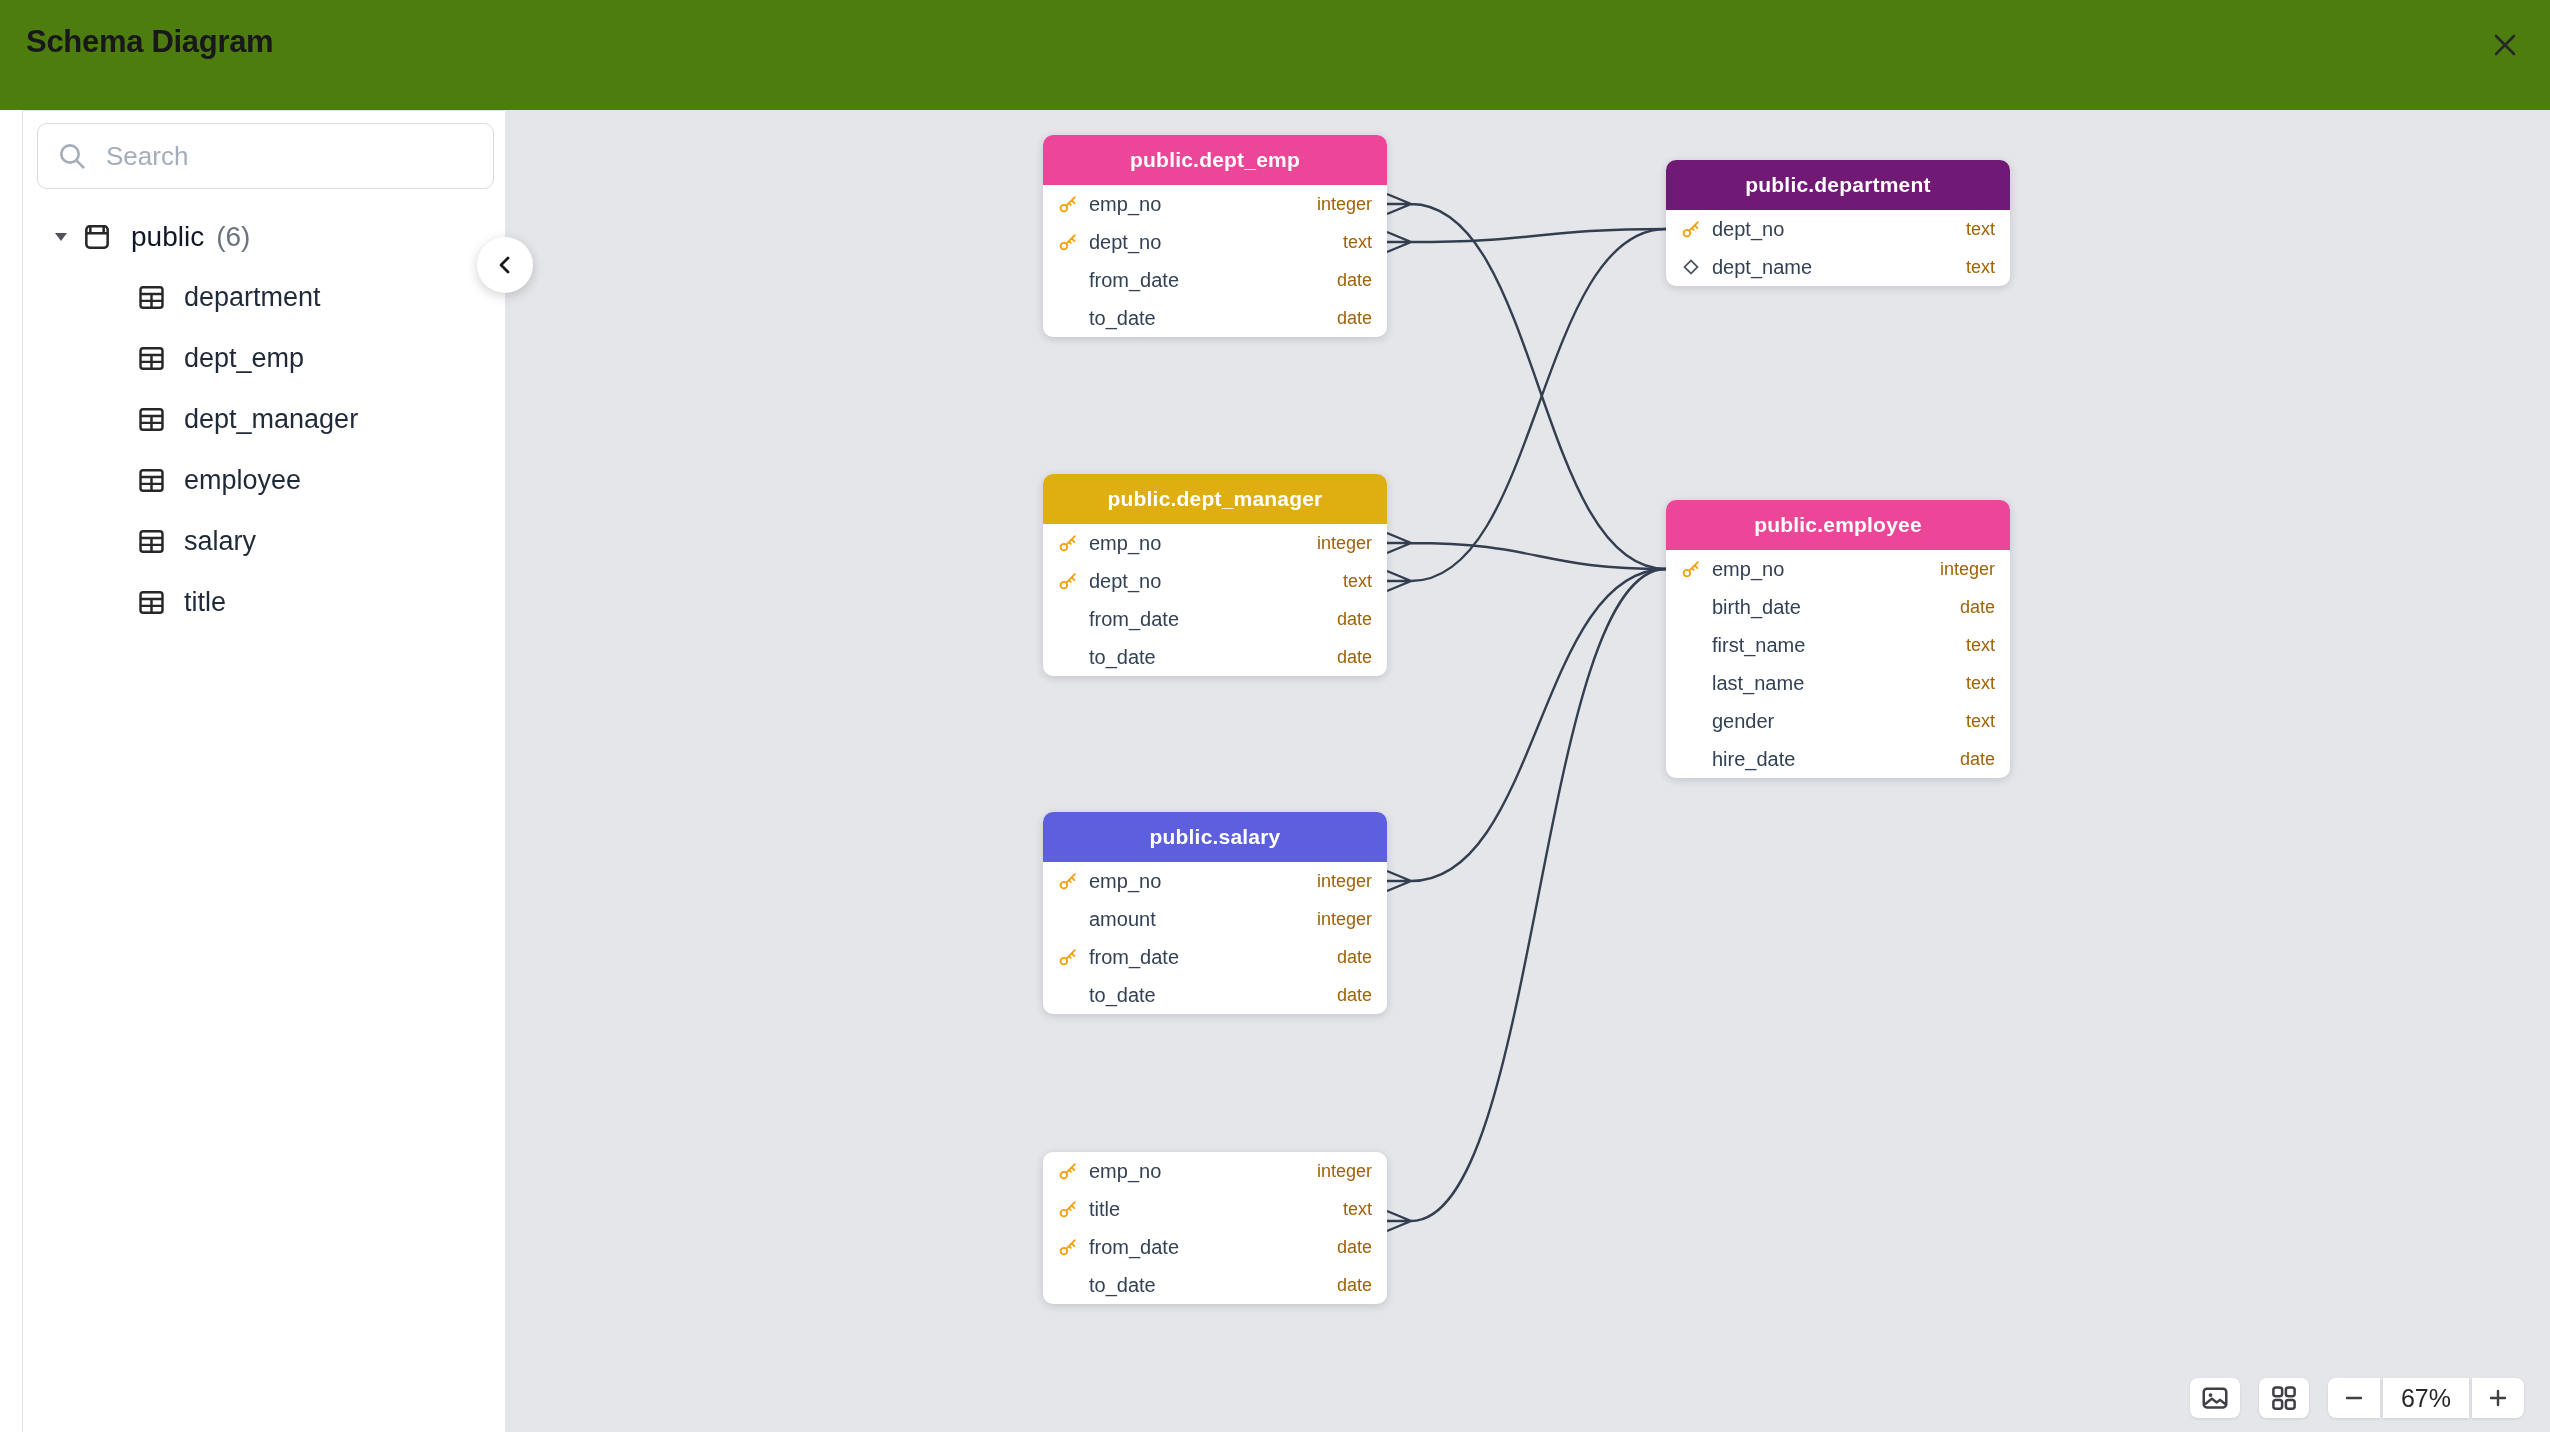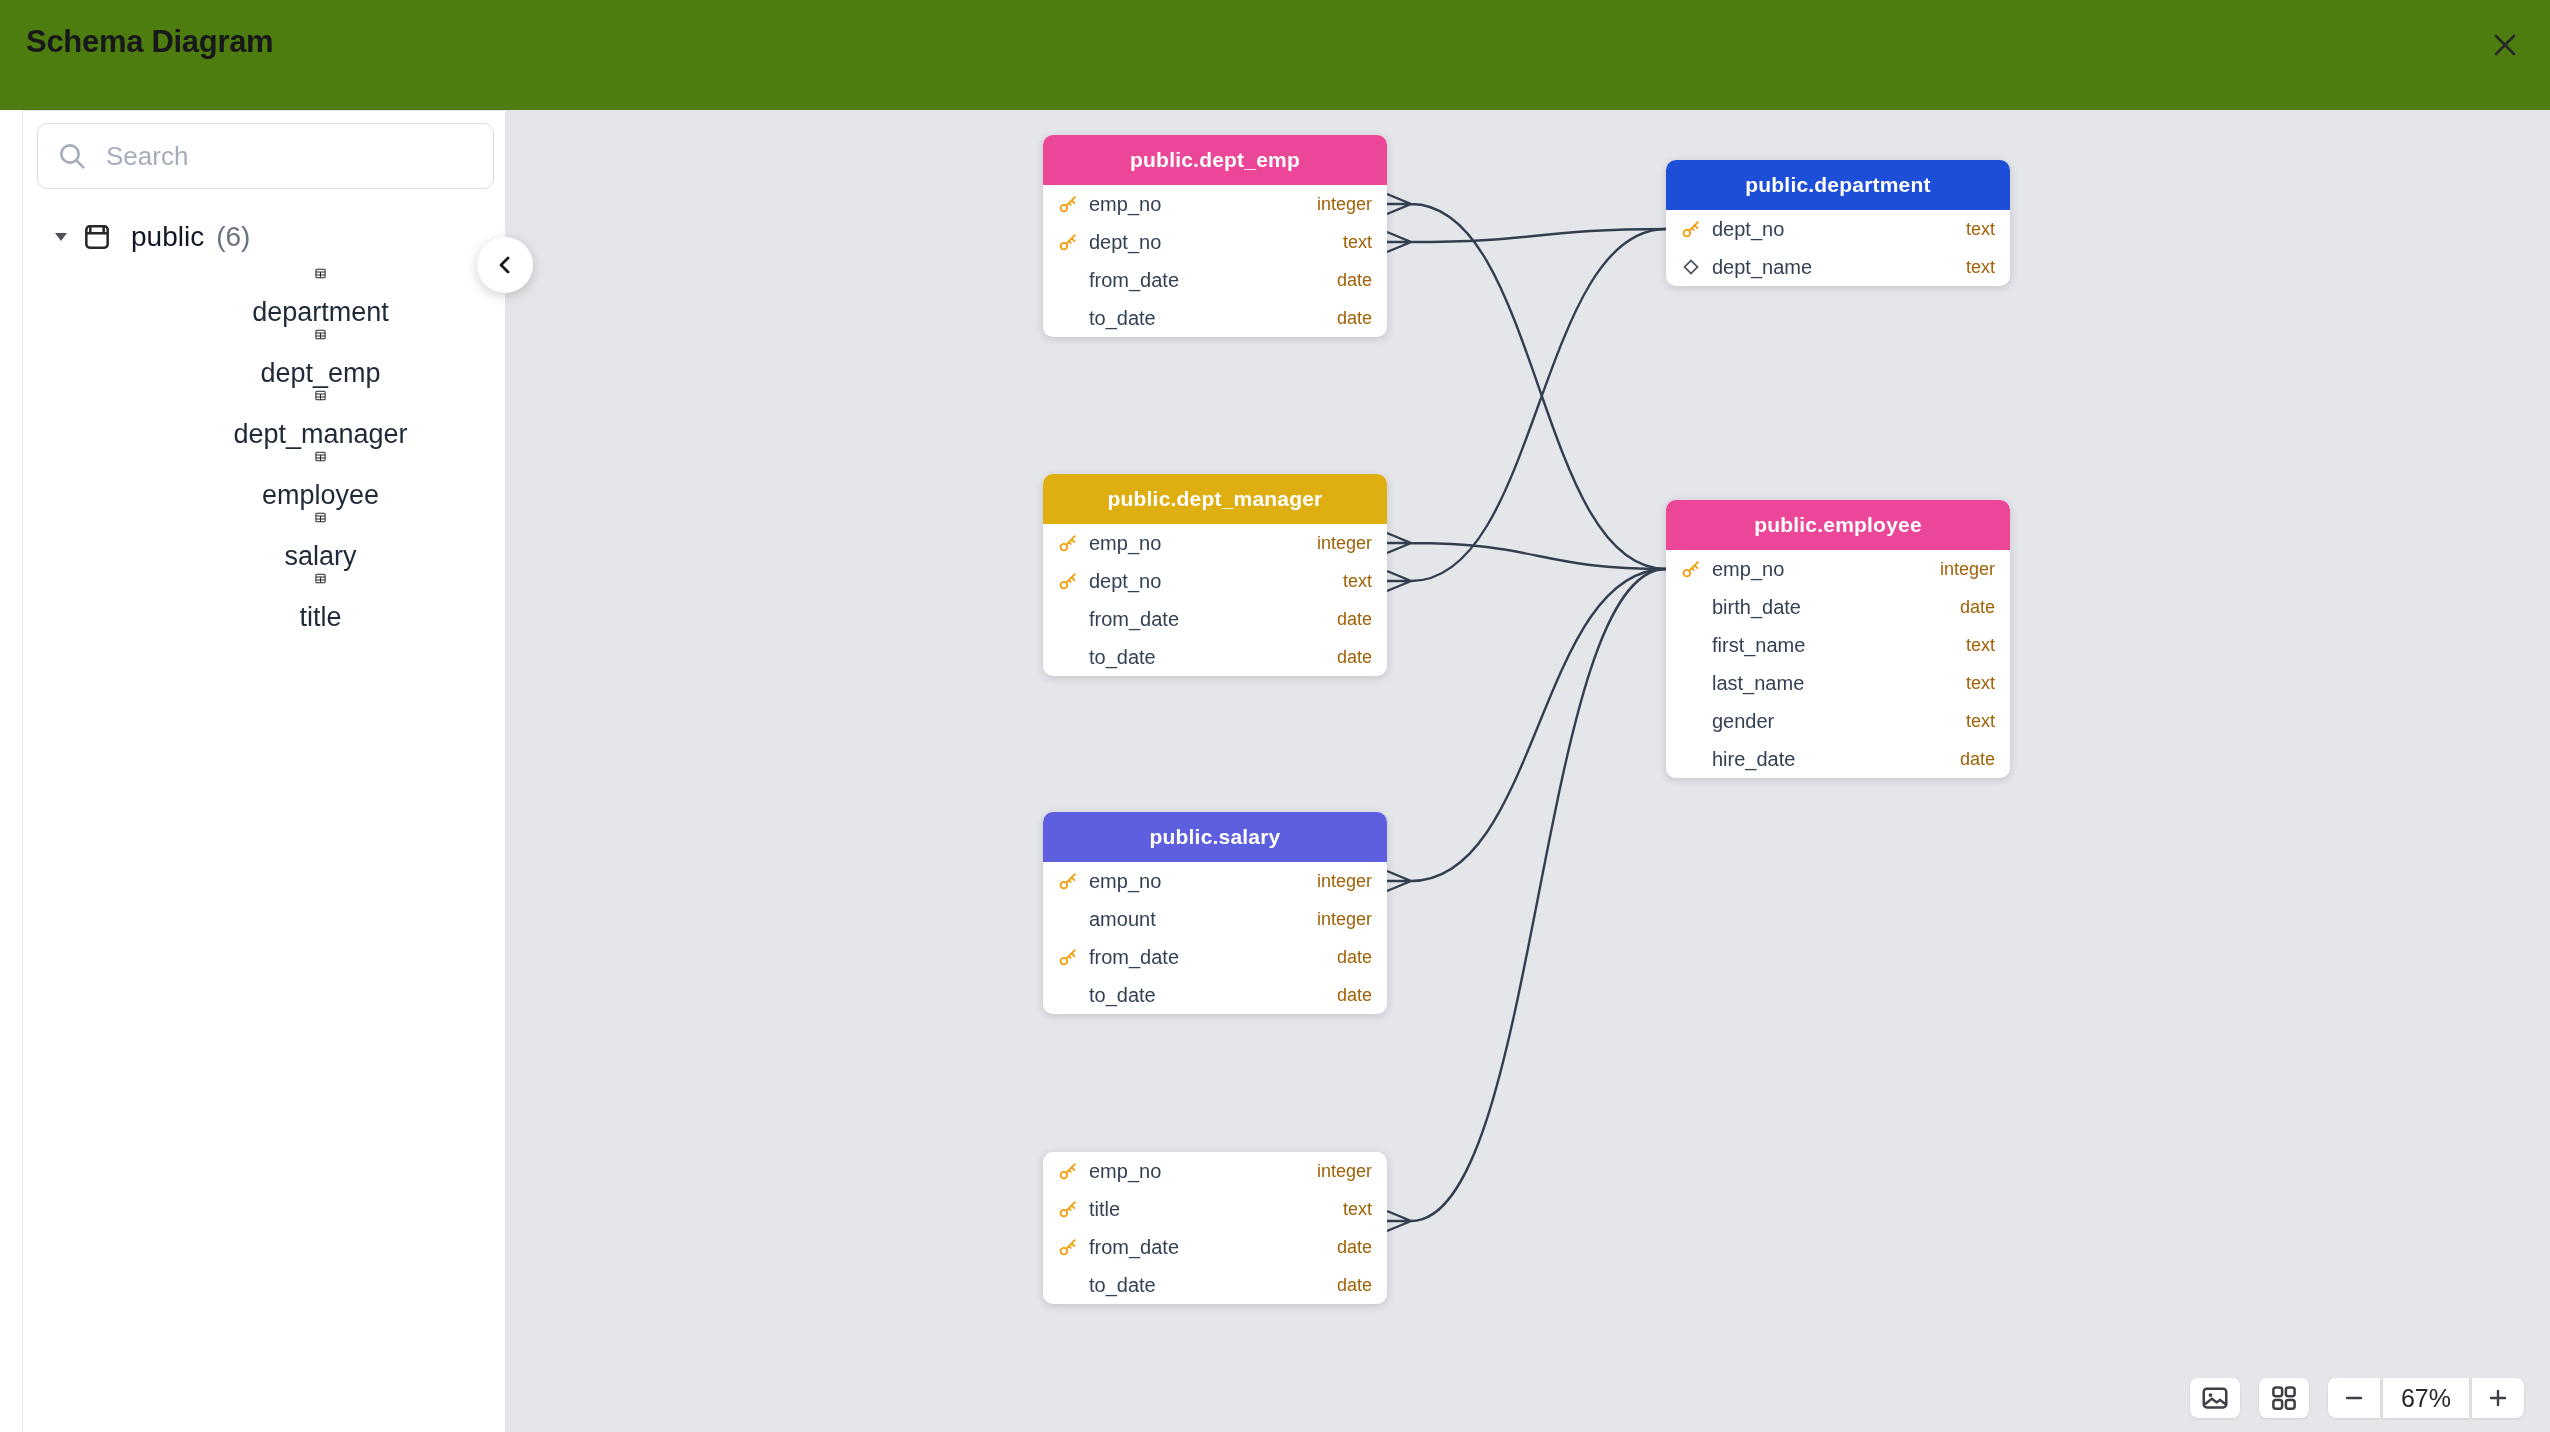--- a/index.html
+++ b/index.html
@@ -23,21 +23,21 @@
     position:absolute; left:14px; top:12px; width:457px; height:66px;
     border:1px solid #d9dce1; border-radius:10px; background:#fff;
     display:flex; align-items:center; gap:16px; padding:0 18px;
   }
   .search-input { border:none; outline:none; flex:1; font-size:26px; color:#374151; font-family:inherit; background:transparent; }
   .search-input::placeholder { color:#a6adba; }
   .tree { position:absolute; left:0; top:96px; width:100%; }
   .schema-row { display:flex; align-items:center; height:60px; padding-left:30px; gap:12px; font-size:28px; color:#111827; cursor:pointer; }
   .schema-label { margin-left:6px; }
   .schema-count { color:#6b7280; }
-  .table-list .table-row { display:flex; align-items:center; height:61px; padding-left:113px; gap:17px; font-size:27px; color:#1f2937; cursor:pointer;flex-direction:column; }
+  .table-list .table-row { display:flex; align-items:center; height:61px; padding-left:113px; gap:17px; font-size:27px; color:#1f2937; cursor:pointer; }
 
   .collapse-btn {
     position:absolute; left:477px; top:237px; width:56px; height:56px; border-radius:50%;
     background:#fff; border:none; box-shadow:0 3px 12px rgba(0,0,0,0.18);
     display:flex; align-items:center; justify-content:center; cursor:pointer; z-index:6; padding:0;
   }
 
   
   .canvas { position:absolute; left:505px; top:110px; width:2045px; height:1322px; background:#e5e6ea; overflow:hidden; z-index:1; }
   .edges-svg { position:absolute; left:0; top:0; z-index:0; }
@@ -196,21 +196,21 @@
             <span class="col-type">date</span>
           </div>
           <div class="col-row">
             <span class="col-icon"></span>
             <span class="col-name">to_date</span>
             <span class="col-type">date</span>
           </div>
         </div>
       </div>
       <div class="node" style="left: 1161px; top: 50px;">
-        <div class="node-header" style="background:#1d4ed8">public.department</div>
+        <div class="node-header" style="background:#701a75">public.department</div>
         <div class="node-body">
           <div class="col-row">
             <span class="col-icon">
               <svg width="22" height="22" viewBox="0 0 24 24">
                 <circle cx="7.5" cy="16.5" r="3.6" stroke="#f59e0b" stroke-width="2" fill="none"></circle>
                 <path d="M10.2 13.8 L19.5 4.5 M16 8 L19 11 M13 11 L15 13" stroke="#f59e0b" stroke-width="2" stroke-linecap="round" fill="none"></path>
               </svg>
             </span>
             <span class="col-name">dept_no</span>
             <span class="col-type">text</span>

